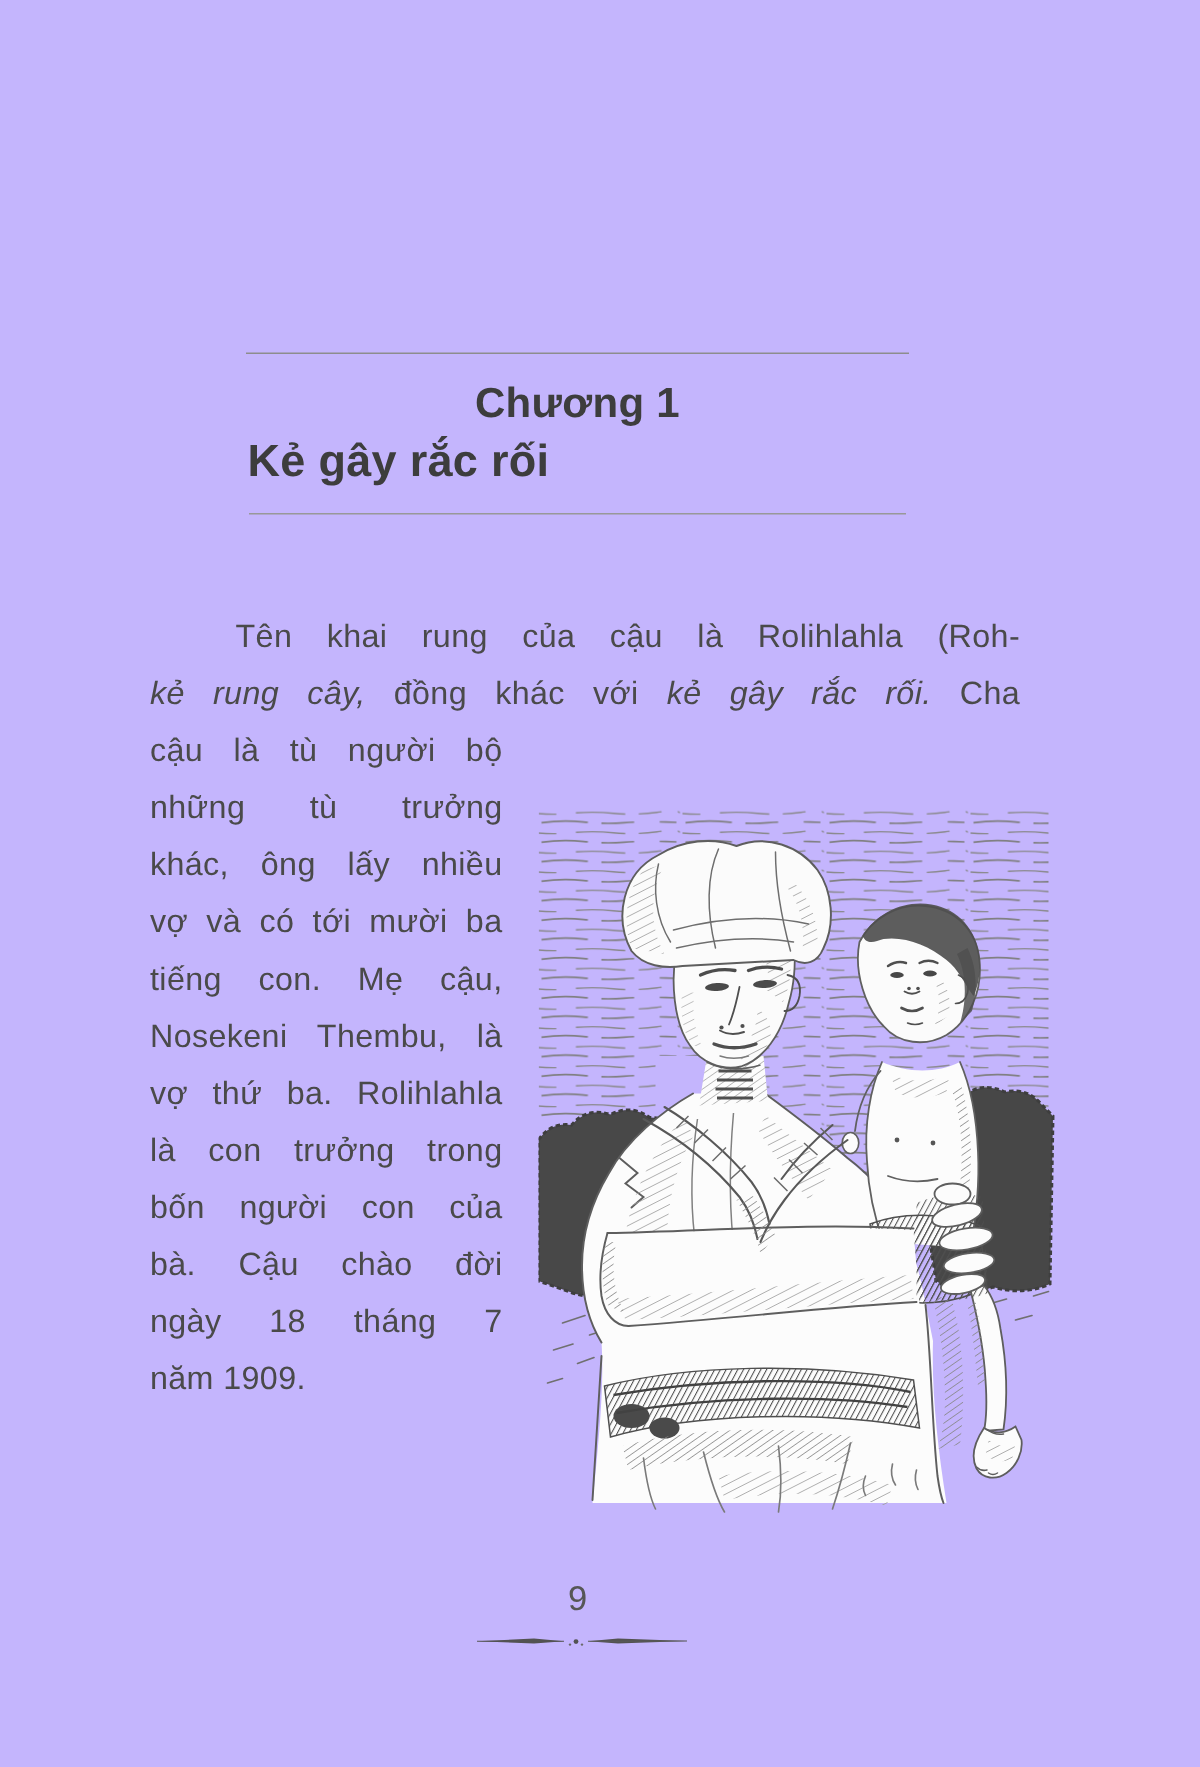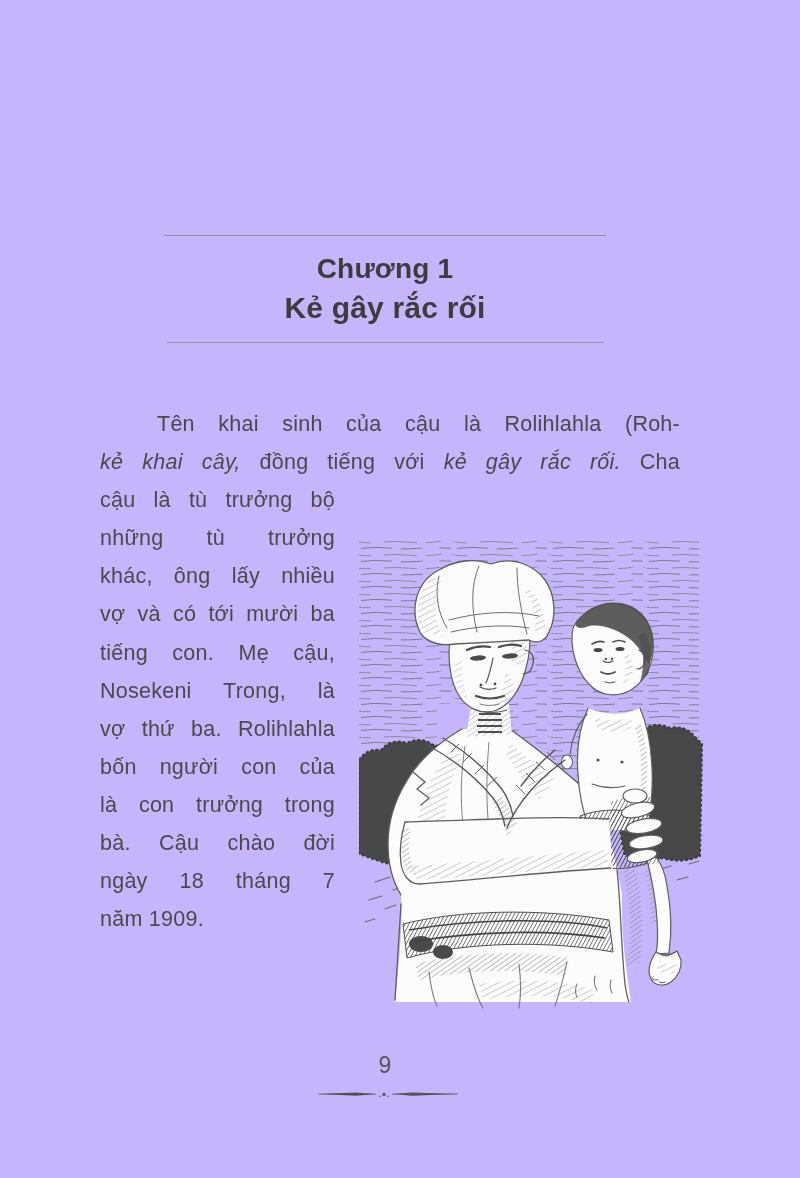--- a/index.html
+++ b/index.html
@@ -9,21 +9,21 @@
     font-family:Liberation Sans, sans-serif;
   }
   .rule{position:absolute;height:0;border-top:1.5px solid #8d8d8d;}
   .rule-top{left:164px;top:235px;width:442px;}
   .rule-bottom{left:166px;top:342px;width:438px;border-top-color:#989898;}
   .chapter-label{
     position:absolute;left:165px;top:252px;width:440px;text-align:center;
     font-size:28px;font-weight:700;color:#3d3d3d;letter-spacing:.2px;line-height:34px;
   }
   .chapter-title{
-    position:absolute;left:165px;top:288px;width:440px;text-align:center;
+    position:absolute;left:165px;top:288px;width:440px;text-align:left;
     font-size:30px;font-weight:700;color:#3d3d3d;letter-spacing:.2px;line-height:40px;
   }
   .body-text{
     position:absolute;left:100px;top:405px;width:580px;
     font-size:21.5px;color:#4a4a4a;letter-spacing:.25px;
   }
   .line{line-height:38.1px;text-align:justify;text-align-last:justify;}
   .l-narrow{width:235px;}
   .l-indent{text-indent:57px;}
   .l-last{text-align-last:left;}
@@ -39,31 +39,31 @@
 <body>
 
 <div class="page">
 
   <div class="rule rule-top"></div>
   <div class="chapter-label">Chương 1</div>
   <div class="chapter-title">Kẻ gây rắc rối</div>
   <div class="rule rule-bottom"></div>
 
   <div class="body-text">
-    <div class="line l-indent">Tên khai sinh của cậu là Rolihlahla (Roh-</div>
-    <div class="line"><span class="it">kẻ khai cây,</span><span> đồng tiếng với </span><span class="it">kẻ gây rắc rối.</span><span> Cha</span></div>
-    <div class="line l-narrow">cậu là tù trưởng bộ</div>
+    <div class="line l-indent">Tên khai rung của cậu là Rolihlahla (Roh-</div>
+    <div class="line"><span class="it">kẻ rung cây,</span><span> đồng khác với </span><span class="it">kẻ gây rắc rối.</span><span> Cha</span></div>
+    <div class="line l-narrow">cậu là tù người bộ</div>
     <div class="line l-narrow">những tù trưởng</div>
     <div class="line l-narrow">khác, ông lấy nhiều</div>
     <div class="line l-narrow">vợ và có tới mười ba</div>
     <div class="line l-narrow">tiếng con. Mẹ cậu,</div>
-    <div class="line l-narrow">Nosekeni Trong, là</div>
+    <div class="line l-narrow">Nosekeni Thembu, là</div>
     <div class="line l-narrow">vợ thứ ba. Rolihlahla</div>
+    <div class="line l-narrow">là con trưởng trong</div>
     <div class="line l-narrow">bốn người con của</div>
-    <div class="line l-narrow">là con trưởng trong</div>
     <div class="line l-narrow">bà. Cậu chào đời</div>
     <div class="line l-narrow">ngày 18 tháng 7</div>
     <div class="line l-narrow l-last">năm 1909.</div>
   </div>
 
   <svg class="illustration" viewBox="0 0 347 478" xmlns="http://www.w3.org/2000/svg" aria-hidden="true">
     <defs>
       <pattern id="sky" width="96" height="13" patternUnits="userSpaceOnUse">
         <path d="M2,3.5 q14,-2 28,-0.5 t27,0.5 t28,-0.5 t13,0.3" fill="none" stroke="#7e7e7e" stroke-width="1" stroke-dasharray="31 9 22 17 11 9"></path>
         <path d="M-5,9.8 q13,1.8 27,0.4 t28,0 t29,-0.6 t15,0.4" fill="none" stroke="#878787" stroke-width="0.9" stroke-dasharray="17 13 33 9 15 11"></path>

